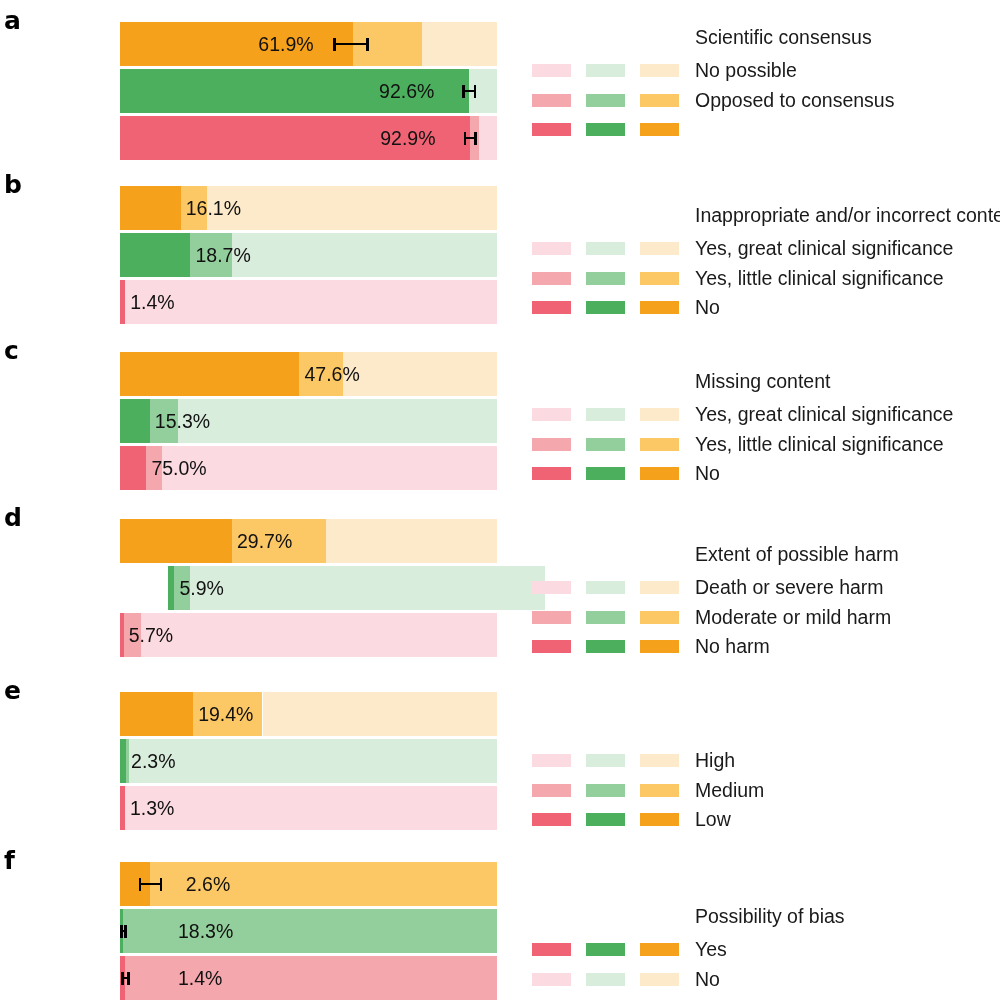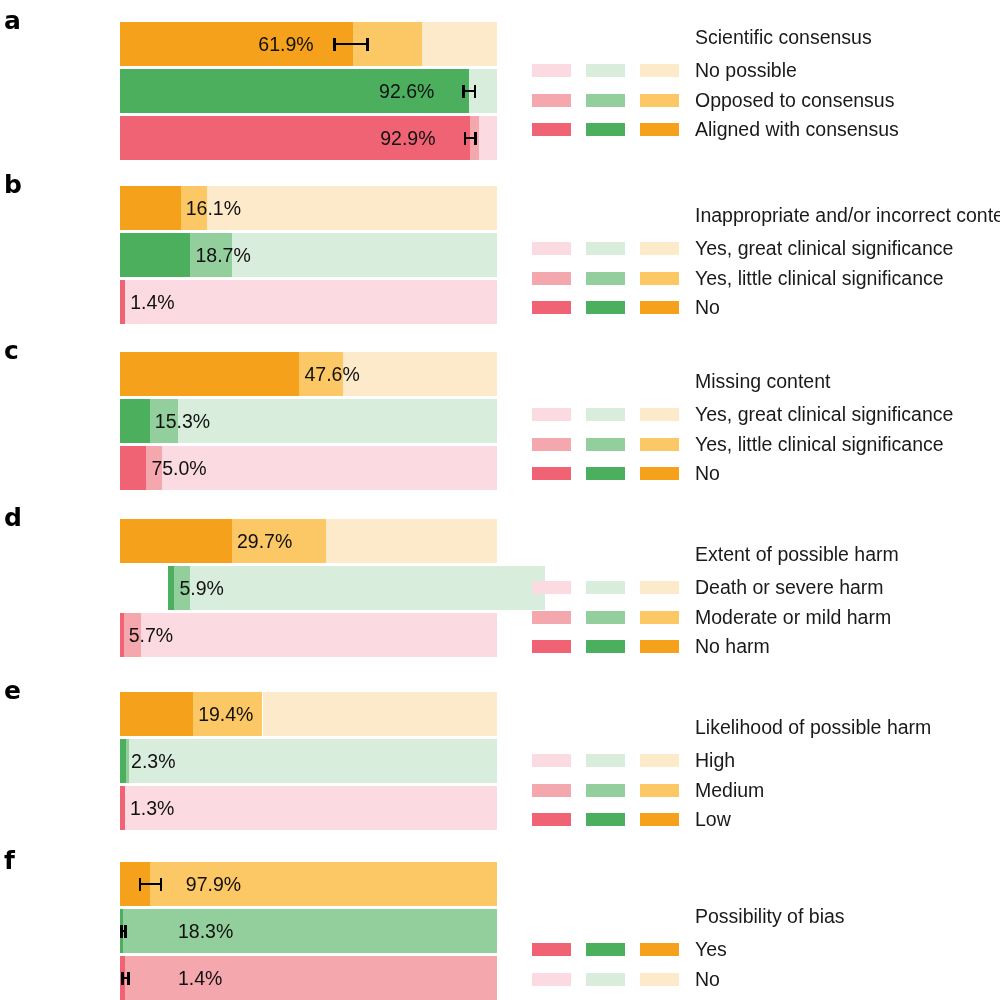--- a/index.html
+++ b/index.html
@@ -192,21 +192,20 @@
       <div class="legend-row" style="top: 59.5px;">
         <span class="swatch s0" style="background: rgb(245, 167, 174);"></span>
         <span class="swatch s1" style="background: rgb(147, 207, 156);"></span>
         <span class="swatch s2" style="background: rgb(252, 199, 101);"></span>
         <span class="legend-label">Opposed to consensus</span>
       </div>
       <div class="legend-row" style="top: 89px;">
         <span class="swatch s0" style="background: rgb(239, 99, 116);"></span>
         <span class="swatch s1" style="background: rgb(76, 175, 94);"></span>
         <span class="swatch s2" style="background: rgb(245, 161, 27);"></span>
-        <span class="legend-label">Aligned with consensus</span>
       </div>
     </div>
     <div class="panel" style="top: 172px; height: 155px;">
       <div class="panel-letter">b</div>
       <div class="rows" style="top: 14px;">
         <div class="row" style="top: 0px;">
           <div class="bar">
             <div class="seg" title="Yes, great clinical significance: 16.1%" style="left: 0px; width: 60.697px; background: rgb(245, 161, 27); border-right: 2.5px solid rgb(255, 255, 255); box-sizing: content-box;"></div>
             <div class="seg" title="Yes, little clinical significance: 7%" style="left: 60.697px; width: 26.39px; background: rgb(252, 199, 101); border-right: 2.5px solid rgb(255, 255, 255); box-sizing: content-box;"></div>
             <div class="seg" title="No: 76.9%" style="left: 87.087px; width: 289.913px; background: rgb(253, 234, 202);"></div>
@@ -375,21 +374,20 @@
           <div class="bar">
             <div class="seg" title="High: 1.3%" style="left: 0px; width: 4.901px; background: rgb(239, 99, 116); border-right: 2.5px solid rgb(255, 255, 255); box-sizing: content-box;"></div>
             <div class="seg" title="Medium: 0%" style="left: 4.901px; width: 0px; background: rgb(245, 167, 174);"></div>
             <div class="seg" title="Low: 98.7%" style="left: 4.901px; width: 372.099px; background: rgb(251, 219, 225);"></div>
             <div class="value-label" style="left: 9.901px;">1.3%</div>
           </div>
         </div>
       </div>
     </div>
     <div class="legend" style="left: 520px; top: 716px; height: 118.5px;">
-      <div class="legend-title">Likelihood of possible harm</div>
       <div class="legend-row" style="top: 30px;">
         <span class="swatch s0" style="background: rgb(251, 219, 225);"></span>
         <span class="swatch s1" style="background: rgb(217, 237, 220);"></span>
         <span class="swatch s2" style="background: rgb(253, 234, 202);"></span>
         <span class="legend-label">High</span>
       </div>
       <div class="legend-row" style="top: 59.5px;">
         <span class="swatch s0" style="background: rgb(245, 167, 174);"></span>
         <span class="swatch s1" style="background: rgb(147, 207, 156);"></span>
         <span class="swatch s2" style="background: rgb(252, 199, 101);"></span>
@@ -402,21 +400,21 @@
         <span class="legend-label">Low</span>
       </div>
     </div>
     <div class="panel" style="top: 848px; height: 155px;">
       <div class="panel-letter">f</div>
       <div class="rows" style="top: 14px;">
         <div class="row" style="top: 0px;">
           <div class="bar">
             <div class="seg" title="Yes: 7.9%" style="left: 0px; width: 29.783px; background: rgb(245, 161, 27); border-right: 2.5px solid rgb(255, 255, 255); box-sizing: content-box;"></div>
             <div class="seg" title="No: 92.1%" style="left: 29.783px; width: 347.217px; background: rgb(252, 199, 101);"></div>
-            <div class="value-label" style="left: 65.783px;">97.9%</div>
+            <div class="value-label" style="left: 65.783px;">2.6%</div>
             <div class="errbar" style="left: 18.85px; width: 23.374px;">
               <span class="whisker"></span>
               <span class="cap left"></span>
               <span class="cap right"></span>
             </div>
           </div>
         </div>
         <div class="row" style="top: 47px;">
           <div class="bar">
             <div class="seg" title="Yes: 0.8%" style="left: 0px; width: 3.016px; background: rgb(76, 175, 94); border-right: 2.5px solid rgb(255, 255, 255); box-sizing: content-box;"></div>

